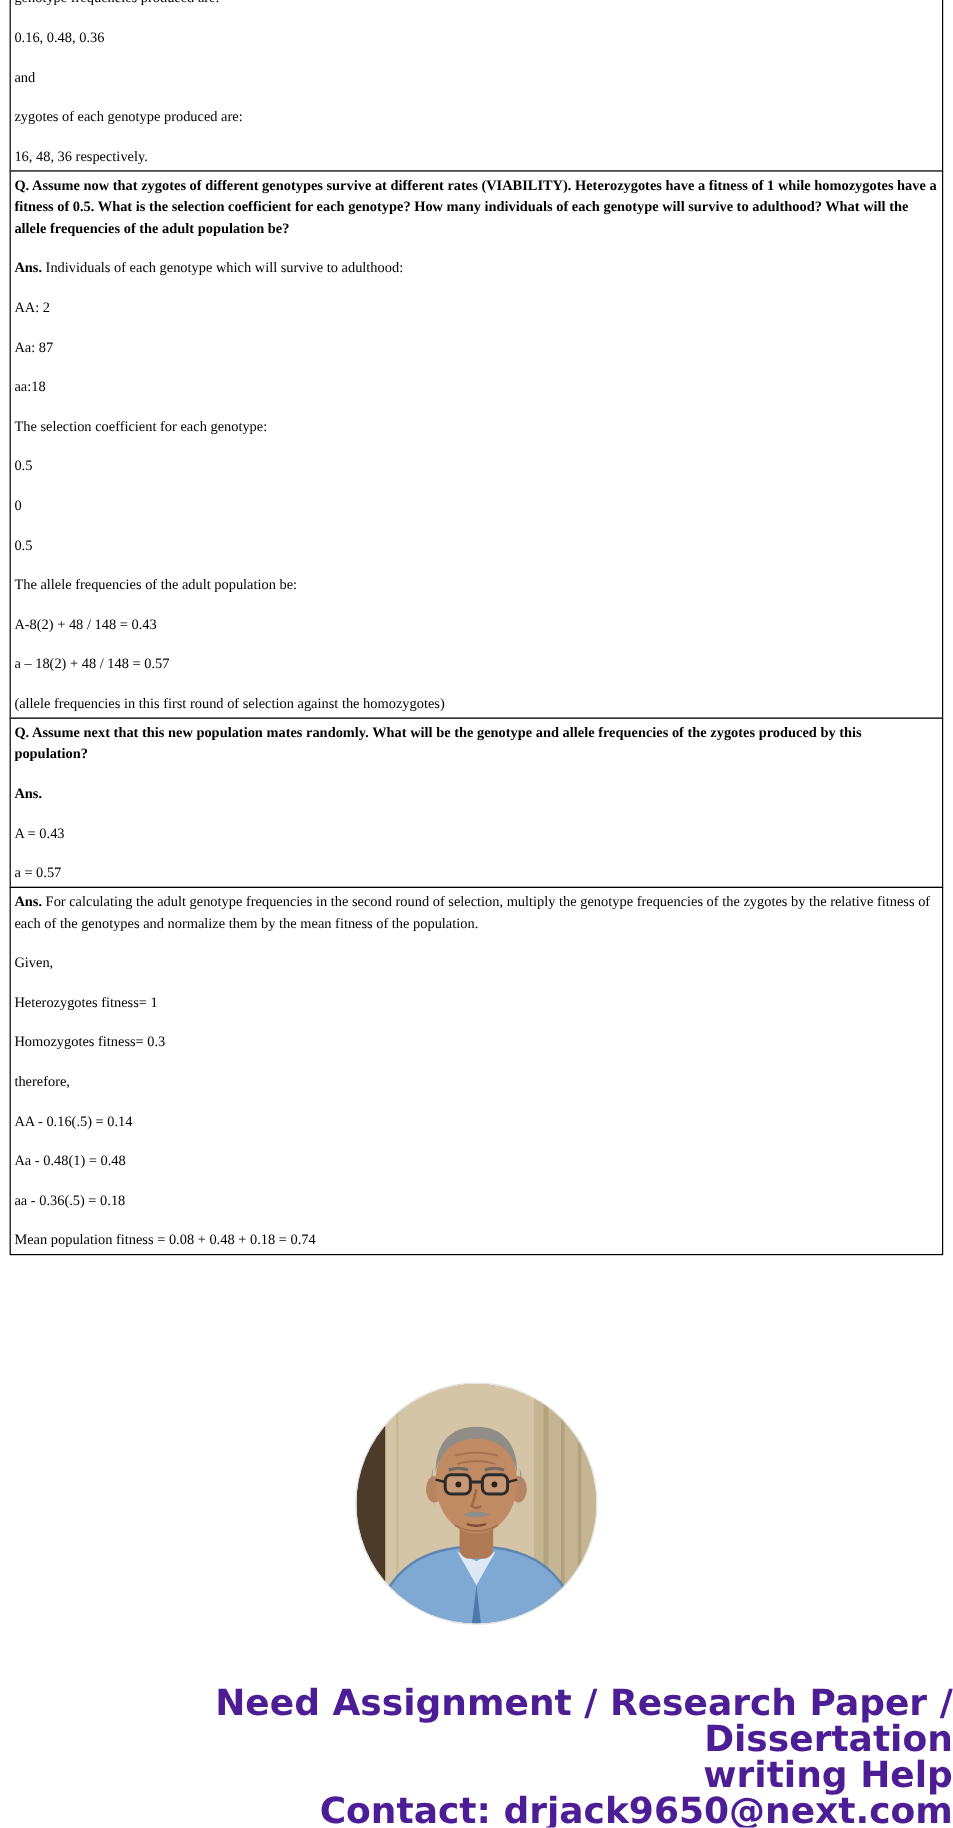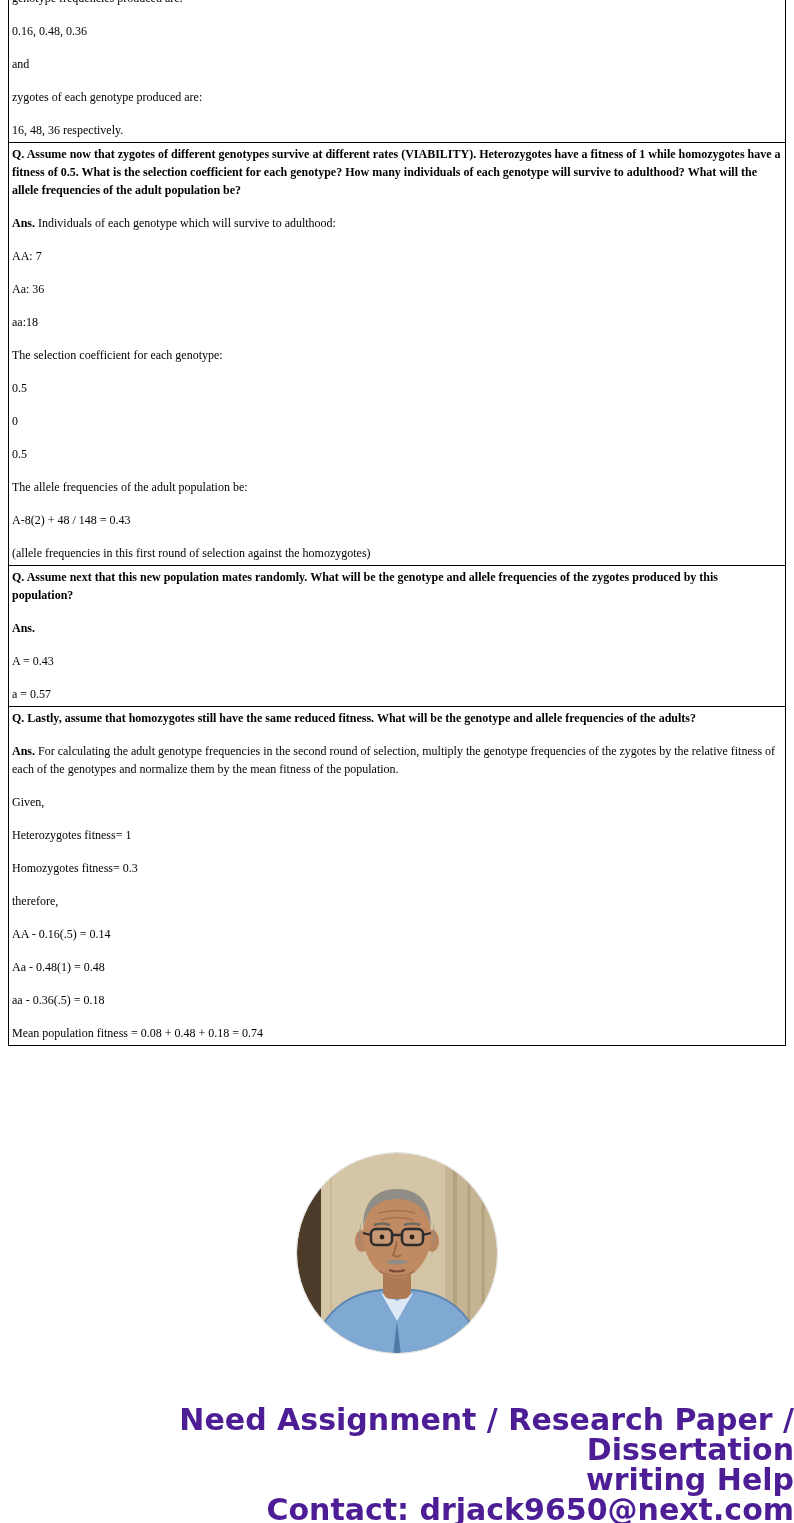--- a/index.html
+++ b/index.html
@@ -67,41 +67,41 @@
       <p>genotype frequencies produced are:</p>
       <p>0.16, 0.48, 0.36</p>
       <p>and</p>
       <p>zygotes of each genotype produced are:</p>
       <p>16, 48, 36 respectively.</p>
     </div>
 
     <div class="qbox">
       <p class="q">Q. Assume now that zygotes of different genotypes survive at different rates (VIABILITY). Heterozygotes have a fitness of 1 while homozygotes have a fitness of 0.5. What is the selection coefficient for each genotype? How many individuals of each genotype will survive to adulthood? What will the allele frequencies of the adult population be?</p>
       <p><b class="ans-label">Ans.</b><span> Individuals of each genotype which will survive to adulthood:</span></p>
-      <p>AA: 7</p>
-      <p>Aa: 36</p>
+      <p>AA: 2</p>
+      <p>Aa: 87</p>
       <p>aa:18</p>
       <p>The selection coefficient for each genotype:</p>
       <p>0.5</p>
       <p>0</p>
       <p>0.5</p>
       <p>The allele frequencies of the adult population be:</p>
       <p>A-8(2) + 48 / 148 = 0.43</p>
+      <p>a – 18(2) + 48 / 148 = 0.57</p>
       <p>(allele frequencies in this first round of selection against the homozygotes)</p>
     </div>
 
     <div class="qbox">
       <p class="q">Q. Assume next that this new population mates randomly. What will be the genotype and allele frequencies of the zygotes produced by this population?</p>
       <p><b class="ans-label">Ans.</b></p>
       <p>A = 0.43</p>
       <p>a = 0.57</p>
     </div>
 
     <div class="qbox">
-      <p class="q">Q. Lastly, assume that homozygotes still have the same reduced fitness. What will be the genotype and allele frequencies of the adults?</p>
       <p><b class="ans-label">Ans.</b><span> For calculating the adult genotype frequencies in the second round of selection, multiply the genotype frequencies of the zygotes by the relative fitness of each of the genotypes and normalize them by the mean fitness of the population.</span></p>
       <p>Given,</p>
       <p>Heterozygotes fitness= 1</p>
       <p>Homozygotes fitness= 0.3</p>
       <p>therefore,</p>
       <p>AA - 0.16(.5) = 0.14</p>
       <p>Aa - 0.48(1) = 0.48</p>
       <p>aa - 0.36(.5) = 0.18</p>
       <p>Mean population fitness = 0.08 + 0.48 + 0.18 = 0.74</p>
     </div>

